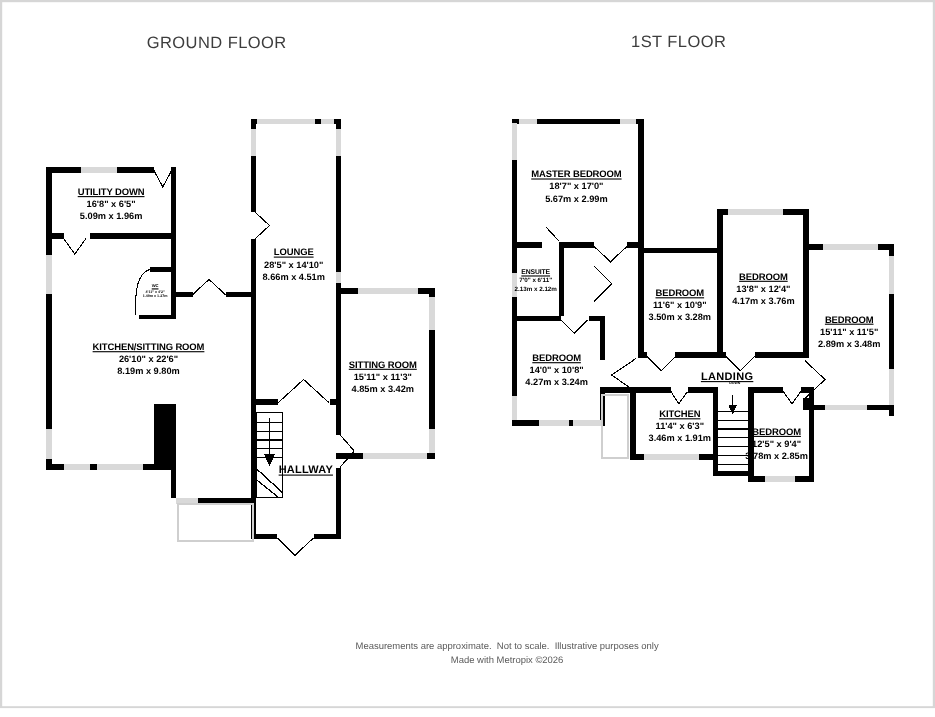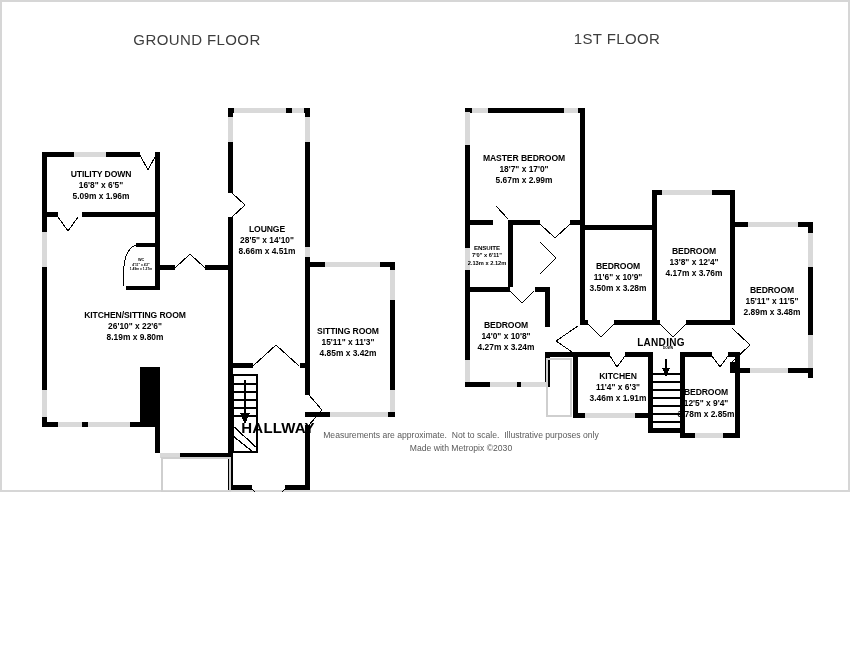--- a/index.html
+++ b/index.html
@@ -1,26 +1,26 @@
 <!DOCTYPE html>
 <html><head>
 <meta charset="utf-8">
 <style>
   html,body{margin:0;padding:0;background:#fff;}
-  #page{position:relative;width:850px;height:492px;background:#ffffff;overflow:hidden;
+  #page{position:relative;width:850px;height:644px;background:#ffffff;overflow:hidden;
         font-family:"Liberation Sans",sans-serif;}
   #frame{position:absolute;inset:0;border:2px solid #d6d6d6;pointer-events:none;}
   .floor-title{position:absolute;transform:translate(-50%,-50%);font-size:15px;letter-spacing:.4px;
         color:#3d3d3d;white-space:nowrap;}
   svg{position:absolute;left:0;top:0;}
   .room-label{position:absolute;transform:translate(-50%,-50%);text-align:center;color:#000;
         font-weight:bold;white-space:nowrap;line-height:1.32;}
-  .room-label .nm{display:block;font-size:8.6px;letter-spacing:-.1px;}
+  .room-label .nm{display:block;font-size:8.6px;letter-spacing:-.1px;text-decoration:underline;}
   .room-label .dim{display:block;font-size:8.4px;}
-  .room-label.hall .nm{font-size:15px;letter-spacing:.2px;}
+  .room-label.hall .nm{font-size:10px;letter-spacing:.2px;}
   .room-label.landing .nm{font-size:10px;letter-spacing:.3px;margin-left:48px;}
   .room-label.small .nm{font-size:6.2px;}
   .room-label.small .dim{font-size:5.7px;}
   .room-label.tiny .nm{font-size:3.8px;}
   .room-label.tiny .dim{font-size:3.3px;}
   .room-label.micro{font-size:3.2px;font-weight:bold;}
   #footer{position:absolute;left:425px;bottom:38px;transform:translateX(-50%);text-align:center;
         color:#5a5a5a;font-size:8.6px;line-height:1.45;margin-left:36px;}
   #footer span{display:block;white-space:pre;}
 </style>
@@ -299,15 +299,15 @@
     <span class="dim">3.46m x 1.91m</span>
   </div>
   <div class="room-label" style="left:706px;top:404px">
     <span class="nm">BEDROOM</span>
     <span class="dim">12'5" x 9'4"</span>
     <span class="dim">3.78m x 2.85m</span>
   </div>
 
   <div id="footer">
     <span>Measurements are approximate.  Not to scale.  Illustrative purposes only</span>
-    <span>Made with Metropix ©2030</span>
+    <span>Made with Metropix ©2026</span>
   </div>
 </div>
 
 </body></html>

